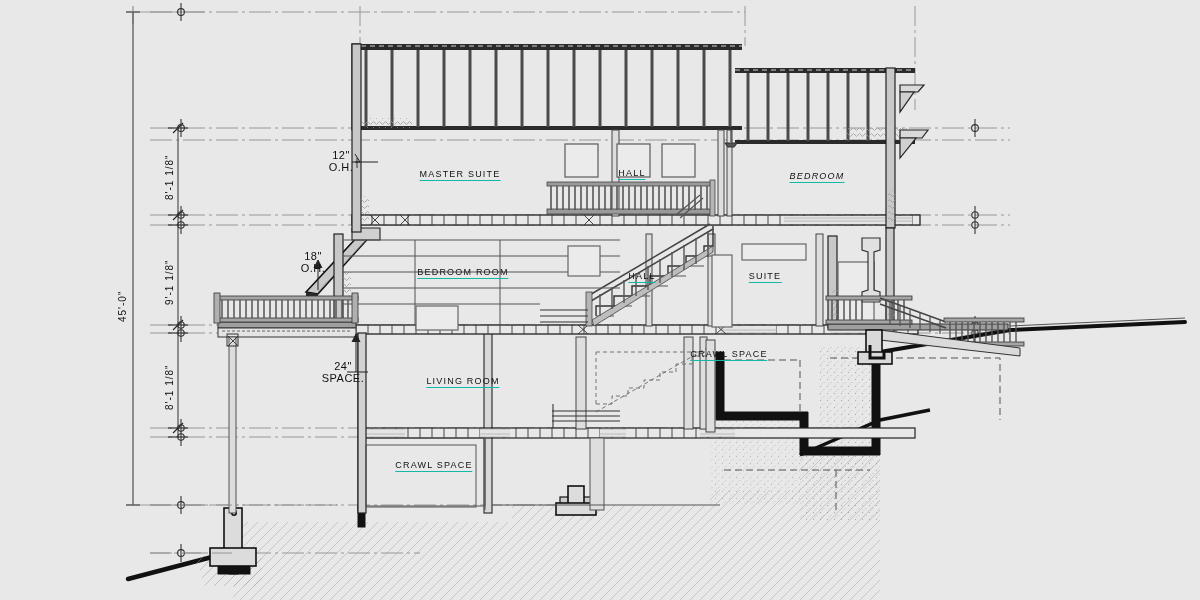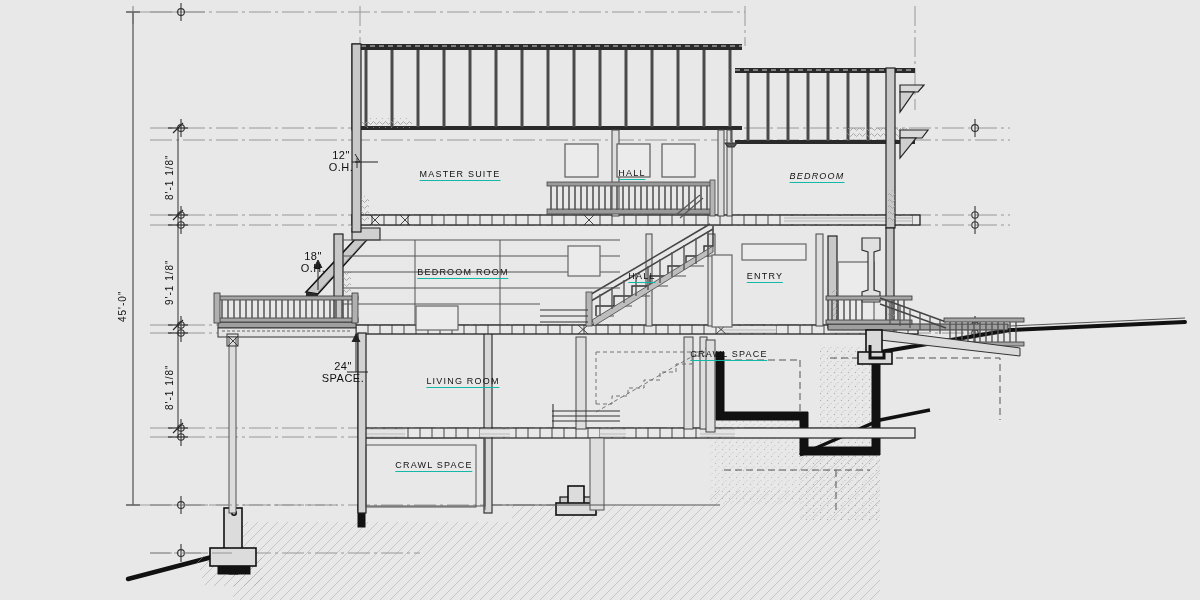--- a/index.html
+++ b/index.html
@@ -757,21 +757,21 @@
   <g stroke="#666" stroke-width="0.8" fill="none">
     <line x1="133" y1="6" x2="133" y2="24"></line>
   </g>
 </svg>
 
 <div class="lbl" style="left:460px;top:169px;">MASTER SUITE</div>
 <div class="lbl" style="left:632px;top:168px;">HALL</div>
 <div class="lbl" style="left:817px;top:171px;font-style:italic;">BEDROOM</div>
 <div class="lbl" style="left:463px;top:267px;">BEDROOM ROOM</div>
 <div class="lbl" style="left:642px;top:271px;">HALL</div>
-<div class="lbl" style="left:765px;top:271px;">ENTRY</div>
+<div class="lbl" style="left:765px;top:271px;">SUITE</div>
 <div class="lbl" style="left:463px;top:376px;">LIVING ROOM</div>
 <div class="lbl" style="left:729px;top:349px;">CRAWL SPACE</div>
 <div class="lbl" style="left:434px;top:460px;">CRAWL SPACE</div>
 
 <div class="note" style="left:341px;top:150px;">
   <span>12"</span><br>
   <span>O.H.</span>
 </div>
 <div class="note" style="left:313px;top:251px;">
   <span>18"</span><br>

